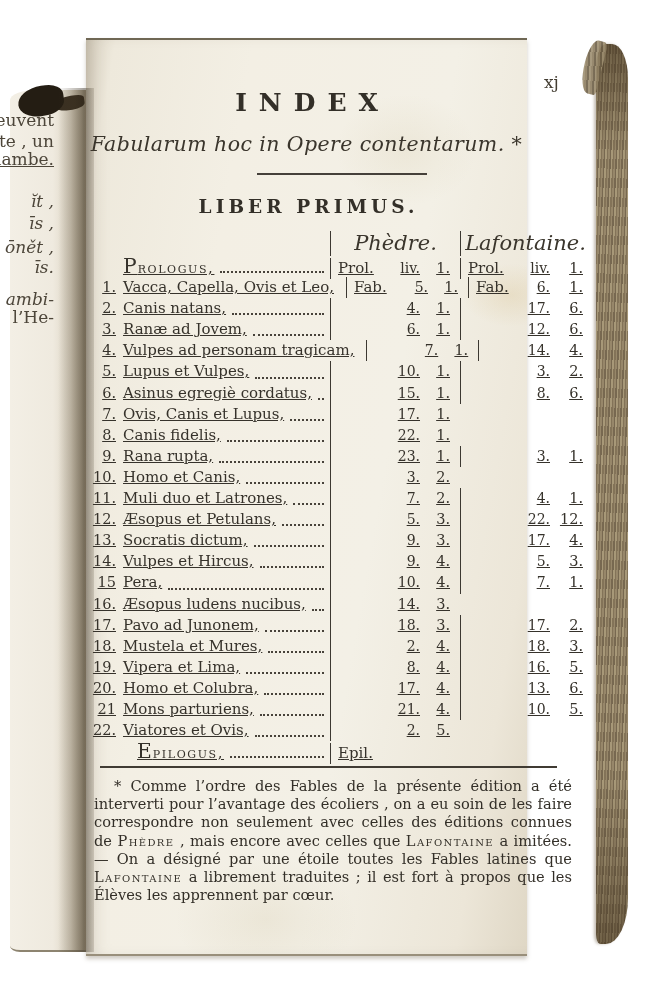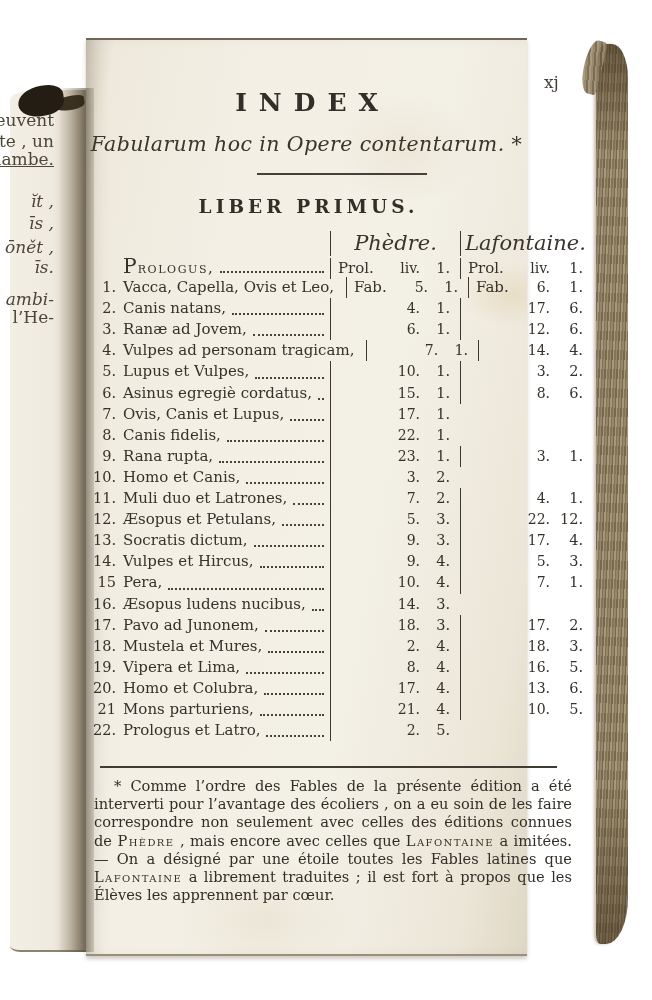--- a/index.html
+++ b/index.html
@@ -64,21 +64,21 @@
 
   
   .tableX{position:absolute;left:4px;top:192px;width:500px;}
   .thead{display:flex;height:24px;align-items:flex-end;}
   .hsp{flex:1 1 0;}
   .blk{display:flex;align-items:baseline;border-left:1.6px solid #3c3831;box-sizing:border-box;}
   .blk.ph{width:130px;}
   .blk.lf{width:130px;}
   .blk.hd{justify-content:center;align-items:flex-end;padding-bottom:1px;}
   .hd-it{font-style:italic;font-size:21px;color:#3a352c;}
-  .trow{display:flex;align-items:baseline;height:21.1px;line-height:21.1px;font-size:15px;white-space:nowrap;}
+  .trow{display:flex;align-items:baseline;height:21.1px;line-height:21.1px;font-size:15px;white-space:nowrap;text-decoration:underline;}
   .c-num{width:26px;text-align:right;padding-right:3px;flex:none;font-size:14.5px;}
   .c-name{padding-left:4px;flex:none;}
   .c-name.sc{display:inline-block;font-variant:small-caps;letter-spacing:1.6px;}
   .c-name.sc::first-letter{font-size:1.35em;letter-spacing:1px;}
   .epirow .c-name{padding-left:18px;}
   .leader{flex:1 1 0;min-width:0;border-bottom:2px dotted #47423a;margin:0 6px 4px 6px;align-self:flex-end;}
   .c-lab{width:42px;padding-left:7px;flex:none;box-sizing:border-box;}
   .c-n1{flex:1 1 0;text-align:right;font-size:14px;}
   .blk.ph .c-n1{padding-right:4px;}
   .blk.ph .c-n2{width:36px;text-align:right;padding-right:10px;flex:none;box-sizing:border-box;font-size:14.5px;}
@@ -470,26 +470,41 @@
               <span class="c-n2">4.</span>
             </div>
             <div class="blk lf">
               <span class="c-lab"></span>
               <span class="c-n1">10.</span>
               <span class="c-n2">5.</span>
             </div>
           </div>
           <div class="trow">
             <span class="c-num">22.</span>
-            <span class="c-name">Prologus et Latro,</span>
+            <span class="c-name">Viatores et Ovis,</span>
             <span class="leader"></span>
             <div class="blk ph">
               <span class="c-lab"></span>
               <span class="c-n1">2.</span>
               <span class="c-n2">5.</span>
+            </div>
+            <div class="blk lf">
+              <span class="c-lab"></span>
+              <span class="c-n1"></span>
+              <span class="c-n2"></span>
+            </div>
+          </div>
+          <div class="trow epirow">
+            <span class="c-num"></span>
+            <span class="c-name sc">Epilogus,</span>
+            <span class="leader"></span>
+            <div class="blk ph">
+              <span class="c-lab">Epil.</span>
+              <span class="c-n1"></span>
+              <span class="c-n2"></span>
             </div>
             <div class="blk lf">
               <span class="c-lab"></span>
               <span class="c-n1"></span>
               <span class="c-n2"></span>
             </div>
           </div>
         </div>
     </div>
 

